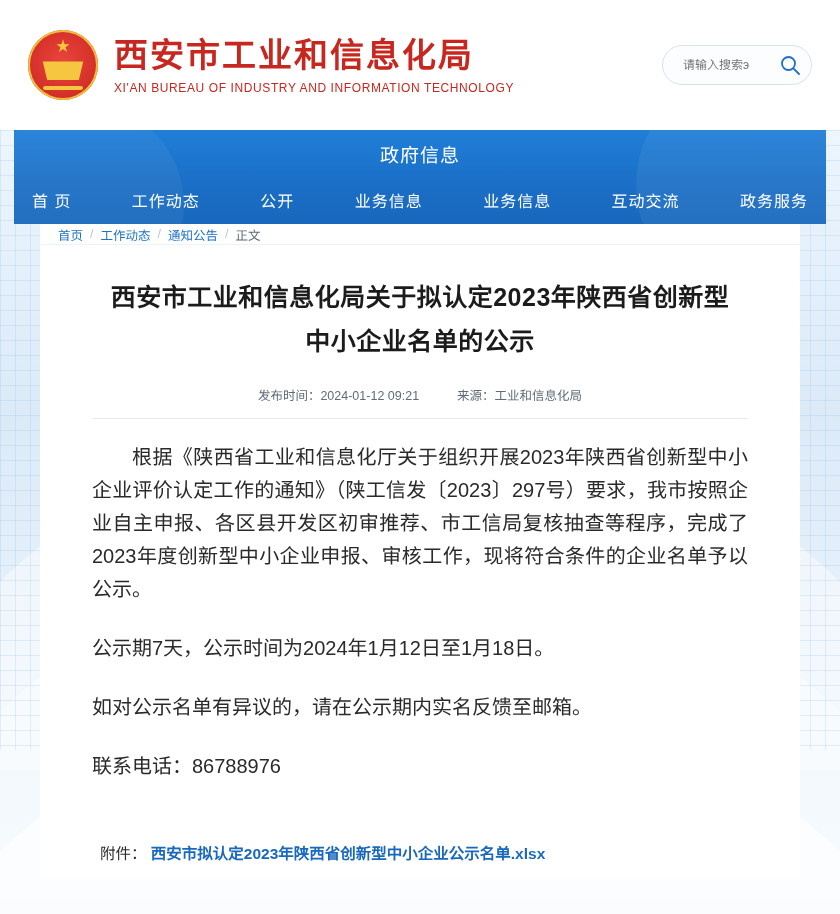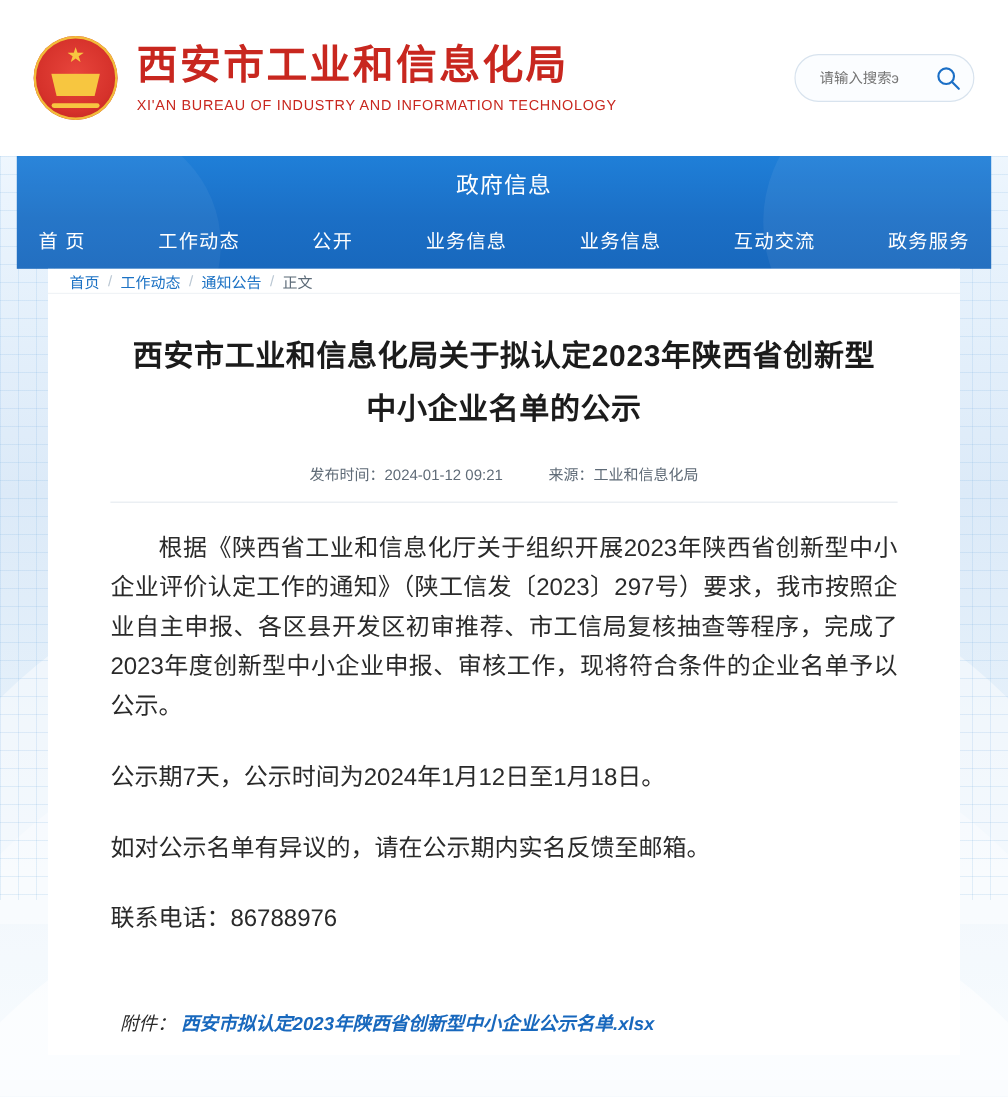--- a/index.html
+++ b/index.html
@@ -262,21 +262,20 @@
   }
   .body p { margin: 0 0 26px; }
   .body p.indent { text-indent: 2em; }
   .attach {
     margin-top: 56px;
     font-size: 15.5px;
     line-height: 30px;
     color: #2a2a2a;
     text-indent: 0;
     padding-left: 8px;
-    font-style: italic;
   }
   .attach .link {
     color: #1868bd;
     font-weight: bold;
     text-decoration: none;
     cursor: pointer;
   }
 </style>
 </head>
 <body>

